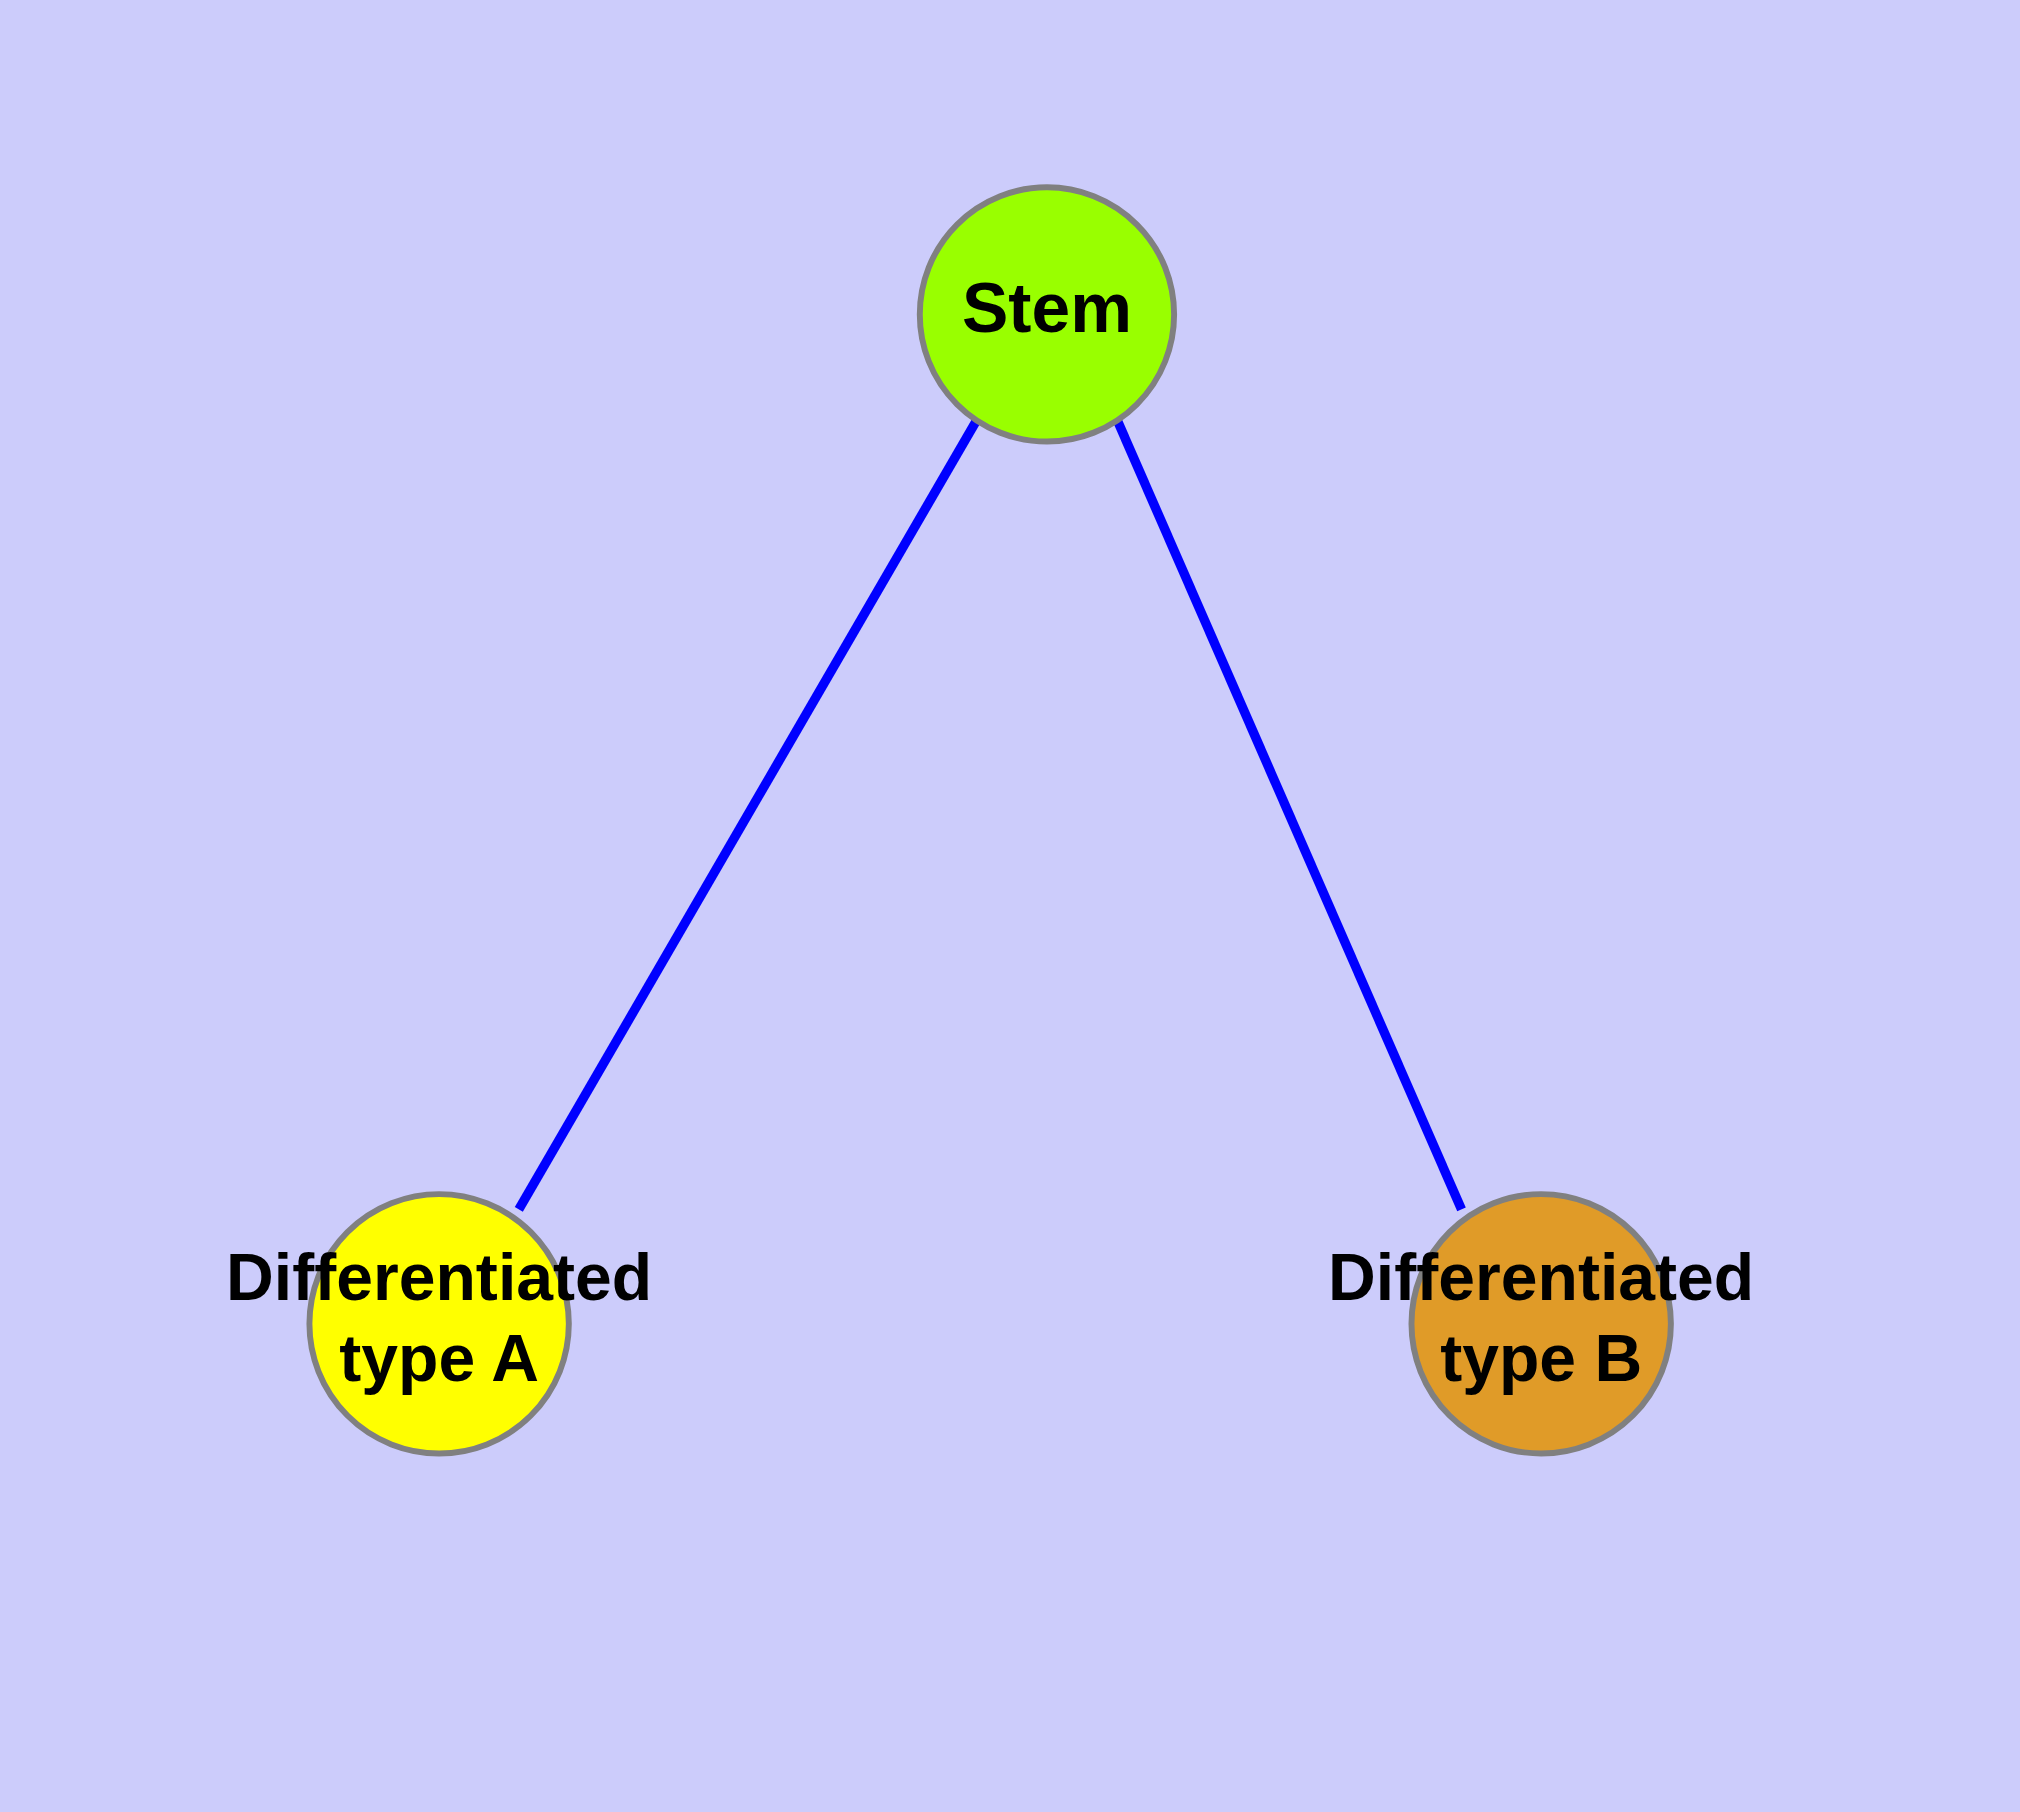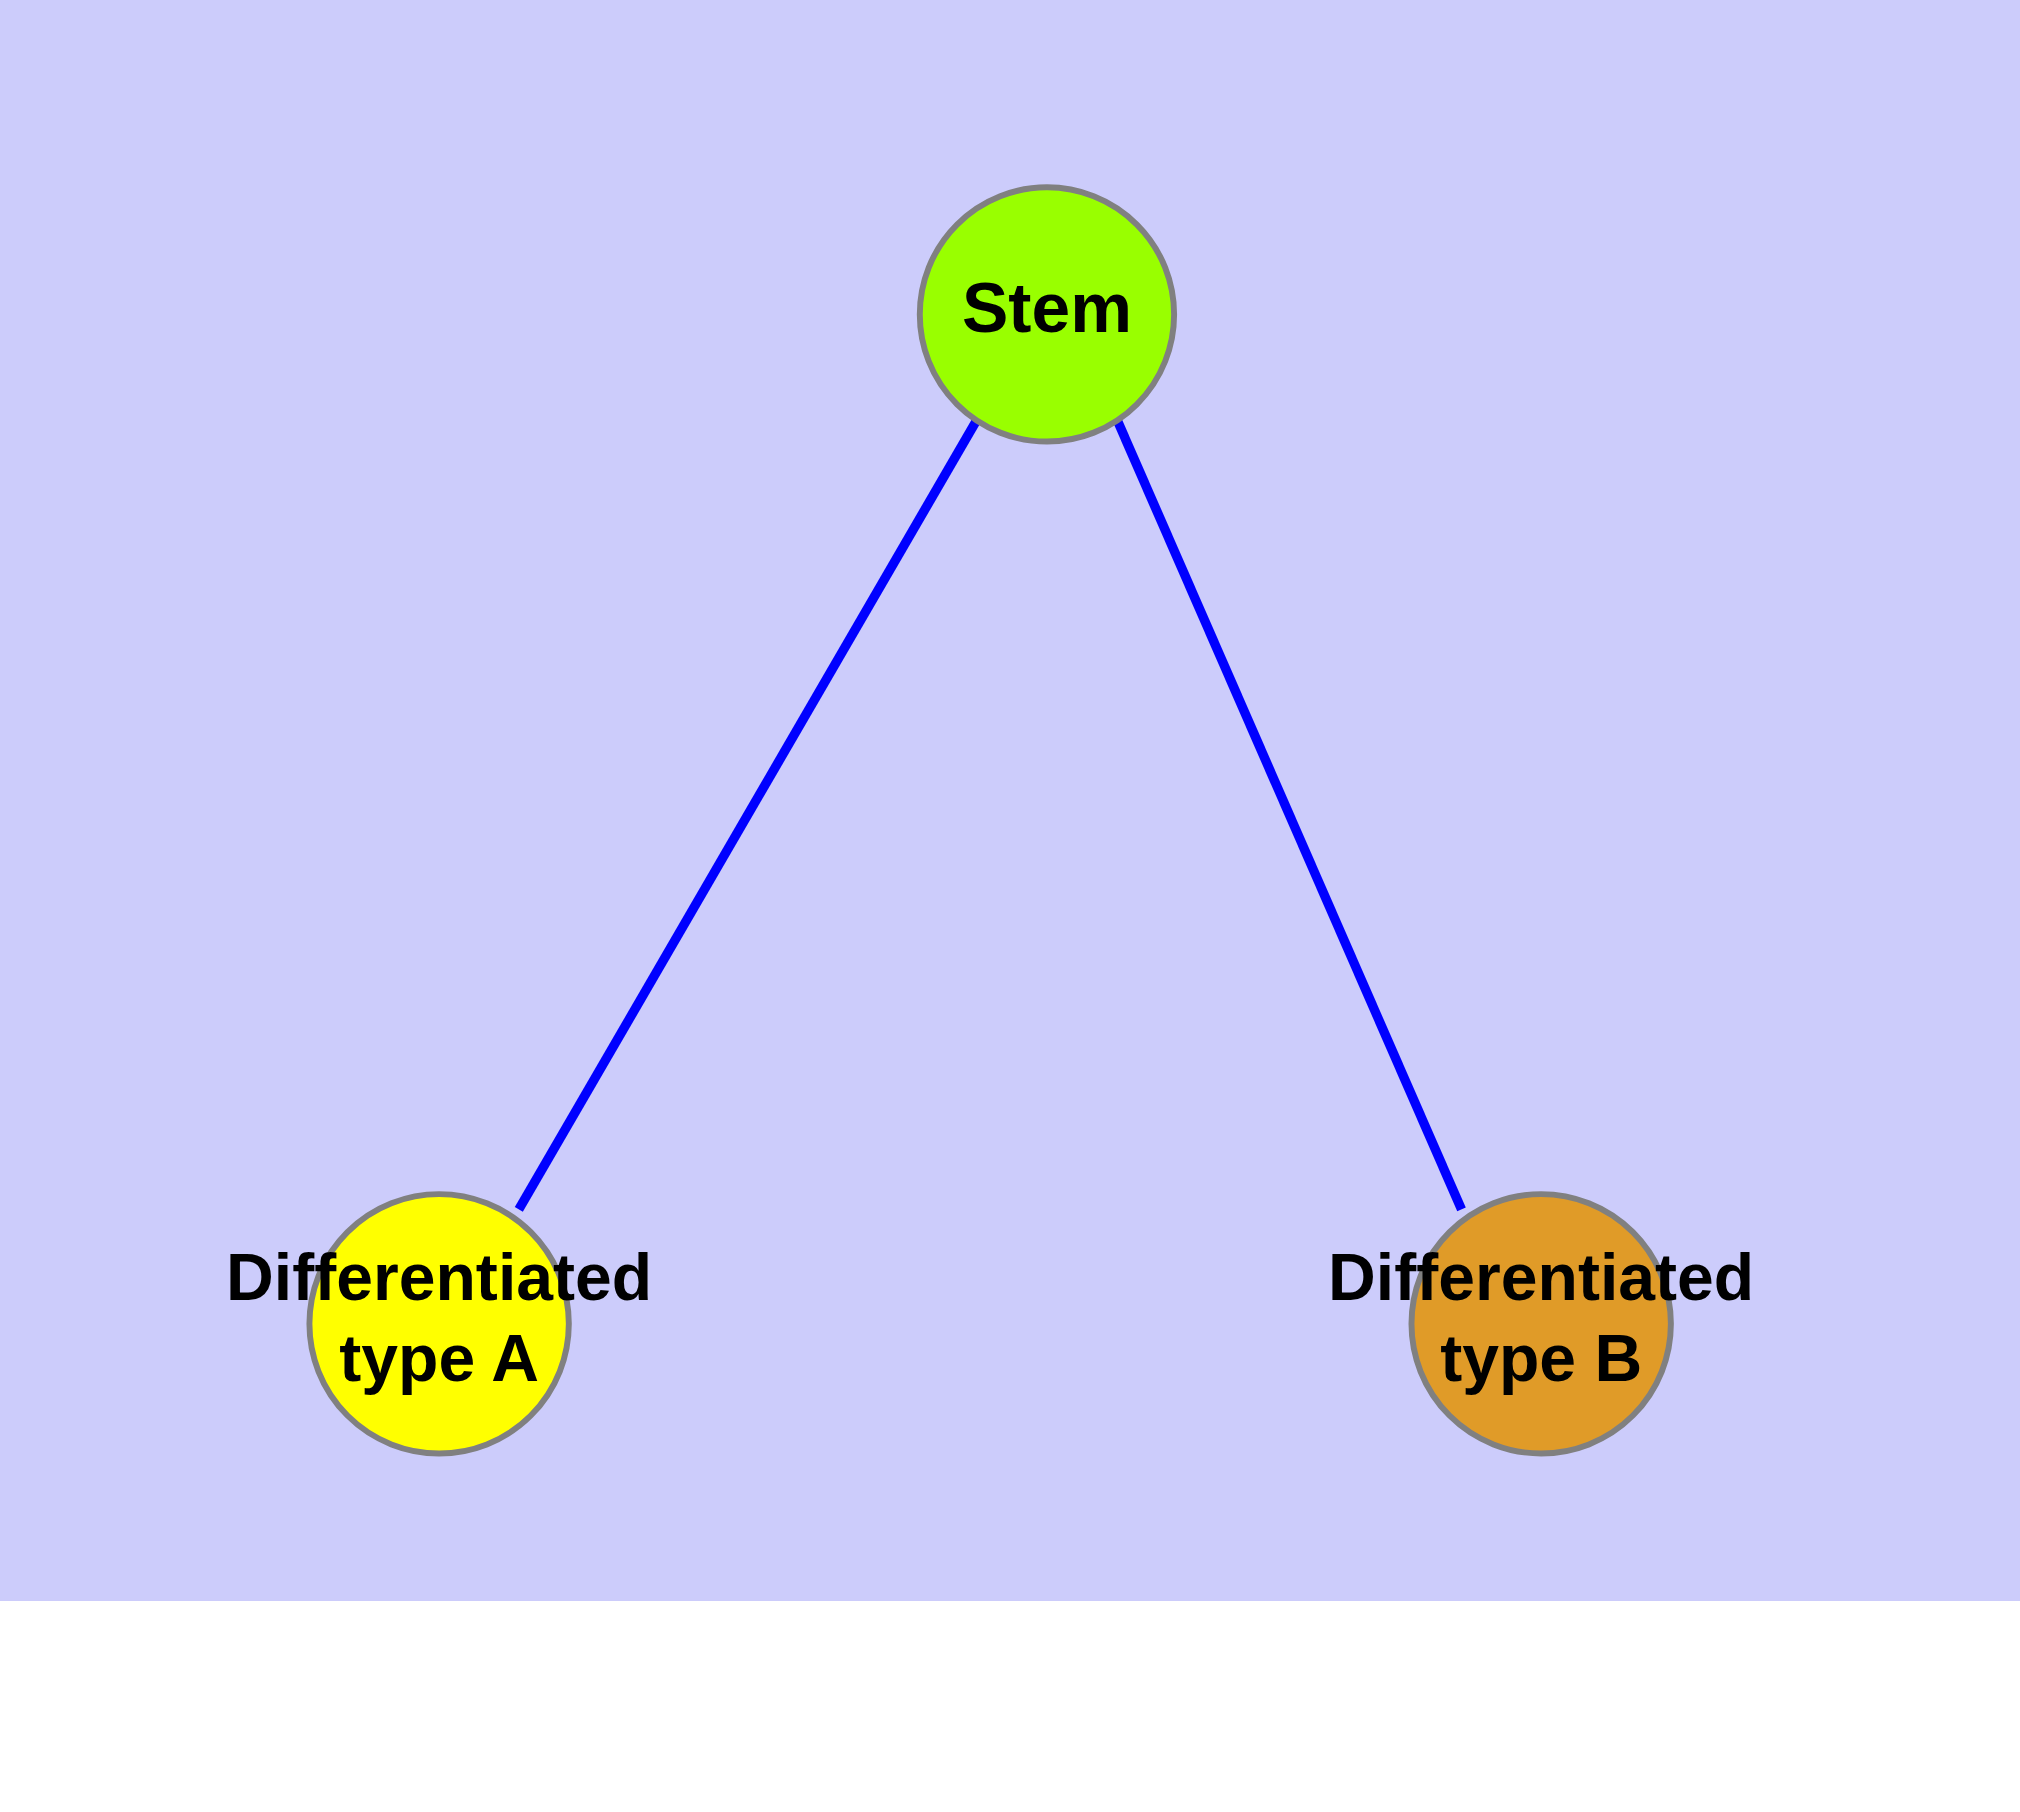--- a/index.html
+++ b/index.html
@@ -31,21 +31,21 @@
     fill: #000000;
     text-anchor: middle;
     dominant-baseline: middle;
     paint-order: normal;
     white-space: pre;
   }
 </style>
 </head>
 <body>
 
-<div id="canvas" style="width: 2021px; height: 1601px;">
+<div id="canvas" style="width: 2021px; height: 1812px;">
 
   <div id="bg-rect" style="background-color: rgb(204, 204, 251);"></div>
 
   <svg id="graph-svg" viewBox="0 0 2384 2138" preserveAspectRatio="none" xmlns="http://www.w3.org/2000/svg" style="width: 2021px; height: 1812px;">
 
     <g id="edge-layer">
         <line x1="1152" y1="496" x2="612" y2="1427" stroke="#0000ff" stroke-width="11" stroke-linecap="butt"></line>
         <line x1="1318" y1="496" x2="1724" y2="1427" stroke="#0000ff" stroke-width="11" stroke-linecap="butt"></line>
       </g>
     <g id="node-layer">

